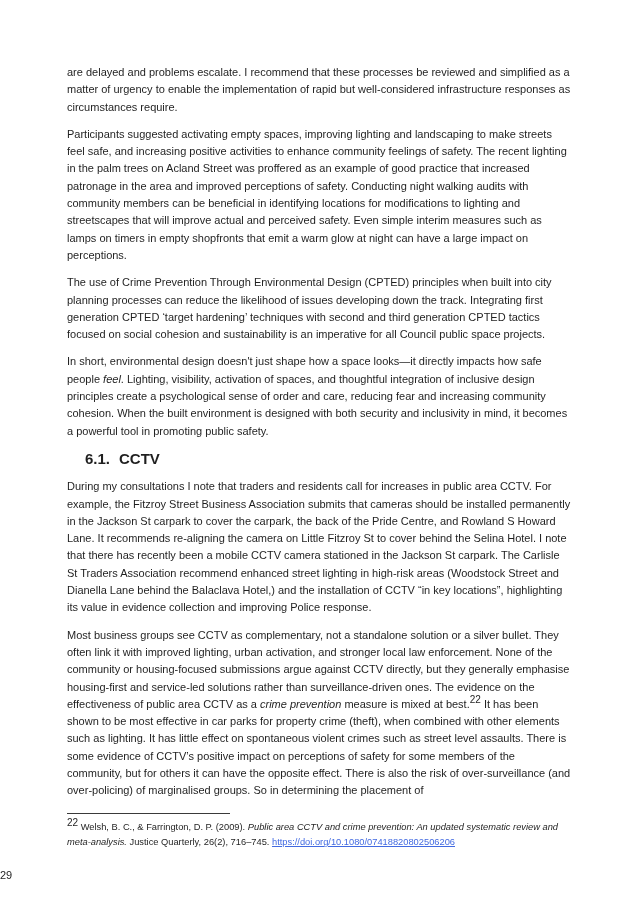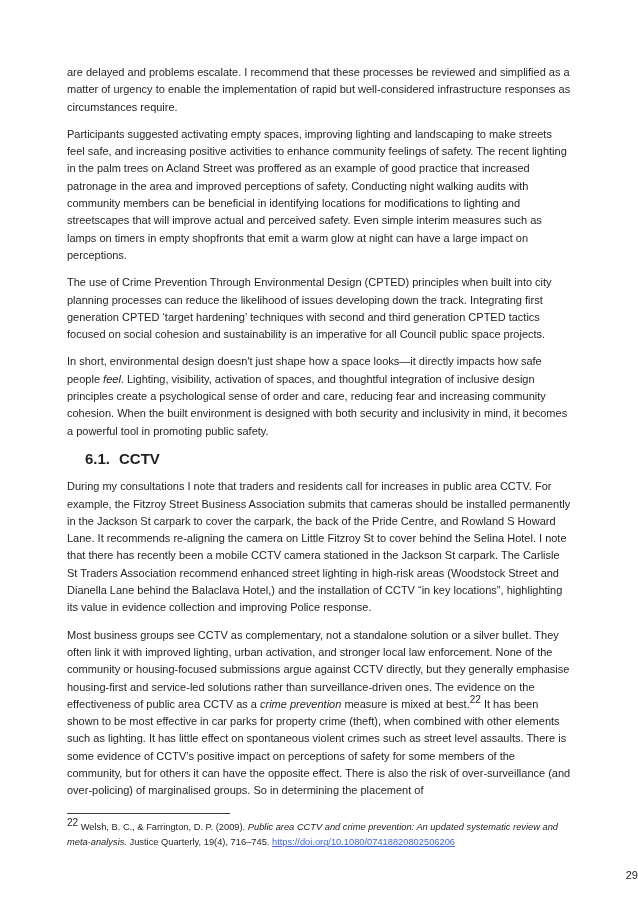--- a/index.html
+++ b/index.html
@@ -65,35 +65,35 @@
     color: var(--link-color, #4169e1);
     text-decoration: underline;
     cursor: pointer;
     margin-top: 16px;
   }
   .page-number {
     position: absolute;
     left: 0;
     right: 0;
     bottom: 31px;
-    text-align: right;
+    text-align: left;
     font-size: 11px;
   }
 </style>
 </head>
 <body>
 
 <div class="page">
   <div class="content" id="content">
       <p class="para"><span>are delayed and problems escalate. I recommend that these processes be reviewed and simplified as a matter of urgency to enable the implementation of rapid but well-considered infrastructure responses as circumstances require.</span></p>
       <p class="para"><span>Participants suggested activating empty spaces, improving lighting and landscaping to make streets feel safe, and increasing positive activities to enhance community feelings of safety. The recent lighting in the palm trees on Acland Street was proffered as an example of good practice that increased patronage in the area and improved perceptions of safety. Conducting night walking audits with community members can be beneficial in identifying locations for modifications to lighting and streetscapes that will improve actual and perceived safety. Even simple interim measures such as lamps on timers in empty shopfronts that emit a warm glow at night can have a large impact on perceptions.</span></p>
       <p class="para"><span>The use of Crime Prevention Through Environmental Design (CPTED) principles when built into city planning processes can reduce the likelihood of issues developing down the track. Integrating first generation CPTED ‘target hardening’ techniques with second and third generation CPTED tactics focused on social cohesion and sustainability is an imperative for all Council public space projects.</span></p>
       <p class="para"><span>In short, environmental design doesn't just shape how a space looks—it directly impacts how safe people </span><span class="italic">feel</span><span>. Lighting, visibility, activation of spaces, and thoughtful integration of inclusive design principles create a psychological sense of order and care, reducing fear and increasing community cohesion. When the built environment is designed with both security and inclusivity in mind, it becomes a powerful tool in promoting public safety.</span></p>
       <div class="heading"><span class="hnum">6.1.</span><span class="hlabel">CCTV</span></div>
       <p class="para"><span>During my consultations I note that traders and residents call for increases in public area CCTV.  For example, the Fitzroy Street Business Association submits that cameras should be installed permanently in the Jackson St carpark to cover the carpark, the back of the Pride Centre, and Rowland S Howard Lane. It recommends re-aligning the camera on Little Fitzroy St to cover behind the Selina Hotel. I note that there has recently been a mobile CCTV camera stationed in the Jackson St carpark. The Carlisle St Traders Association recommend enhanced street lighting in high-risk areas (Woodstock Street and Dianella Lane behind the Balaclava Hotel,) and the installation of CCTV “in key locations”, highlighting its value in evidence collection and improving Police response.</span></p>
       <p class="para"><span>Most business groups see CCTV as complementary, not a standalone solution or a silver bullet. They often link it with improved lighting, urban activation, and stronger local law enforcement. None of the community or housing-focused submissions argue against CCTV directly, but they generally emphasise housing-first and service-led solutions rather than surveillance-driven ones. The evidence on the effectiveness of public area CCTV as a </span><span class="italic">crime prevention</span><span> measure is mixed at best.</span><sup class="fnref">22</sup><span> It has been shown to be most effective in car parks for property crime (theft), when combined with other elements such as lighting. It has little effect on spontaneous violent crimes such as street level assaults. There is some evidence of CCTV’s positive impact on perceptions of safety for some members of the community, but for others it can have the opposite effect. There is also the risk of over-surveillance (and over-policing) of marginalised groups. So in determining the placement of</span></p>
     </div>
   <div class="footnote-area">
     <div class="footnote-rule"></div>
-    <div class="footnote" id="footnote"><sup class="fnref">22</sup><span> Welsh, B. C., &amp; Farrington, D. P. (2009). </span><span class="italic">Public area CCTV and crime prevention: An updated systematic review and meta-analysis.</span><span> Justice Quarterly, 19(4), 716–745. </span><a class="doi-link" href="#">https://doi.org/10.1080/07418820802506206</a></div>
+    <div class="footnote" id="footnote"><sup class="fnref">22</sup><span> Welsh, B. C., &amp; Farrington, D. P. (2009). </span><span class="italic">Public area CCTV and crime prevention: An updated systematic review and meta-analysis.</span><span> Justice Quarterly, 26(2), 716–745. </span><a class="doi-link" href="#">https://doi.org/10.1080/07418820802506206</a></div>
   </div>
   <div class="page-number">29</div>
 </div>
 
 </body></html>

